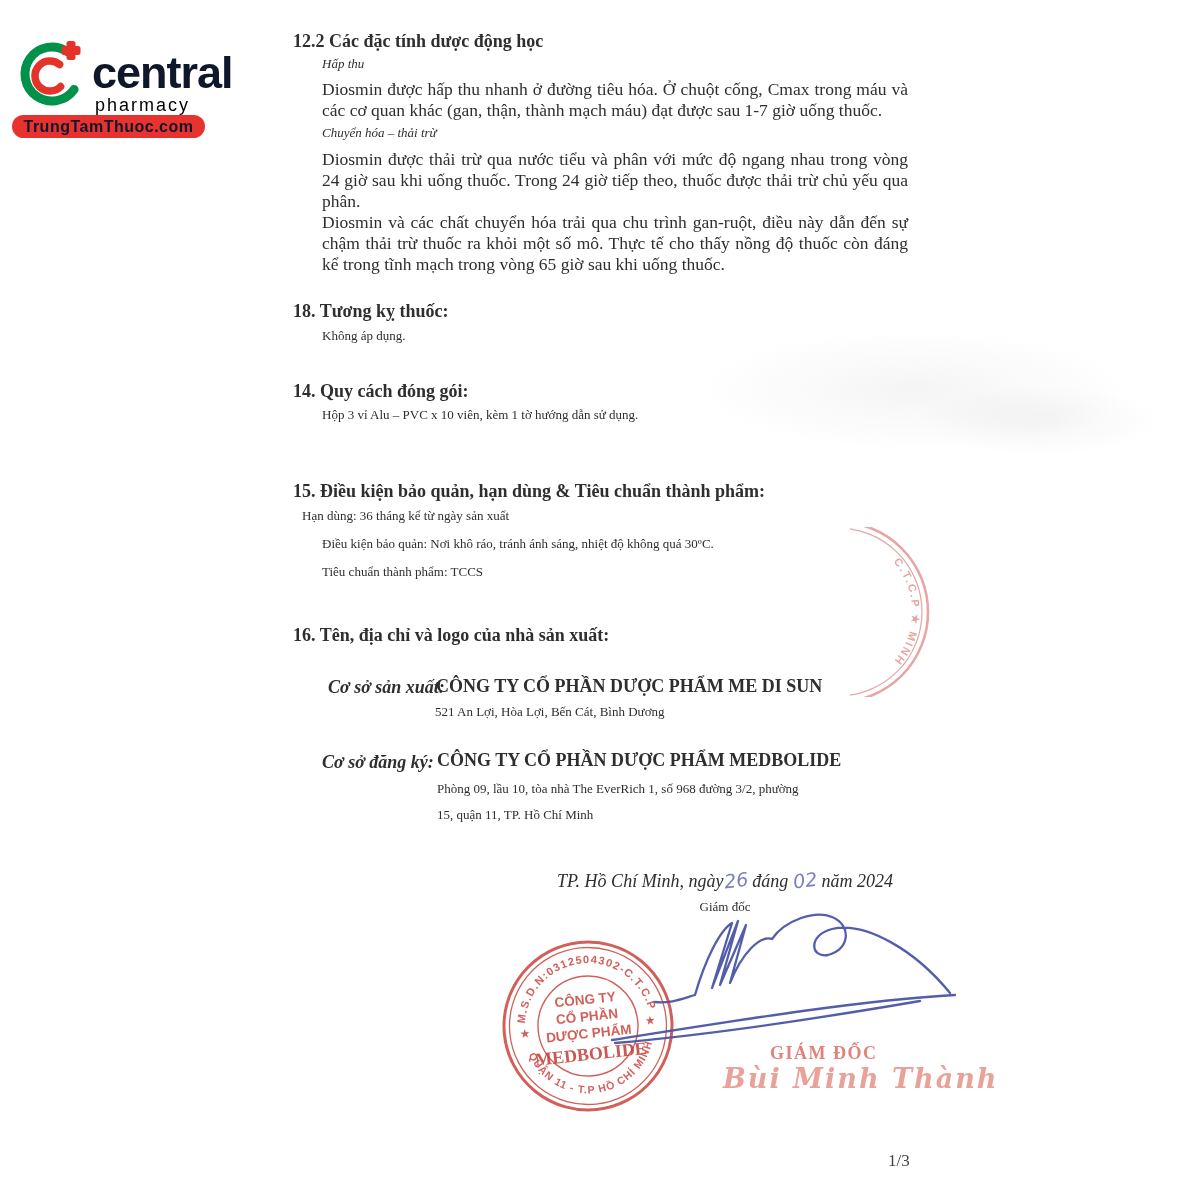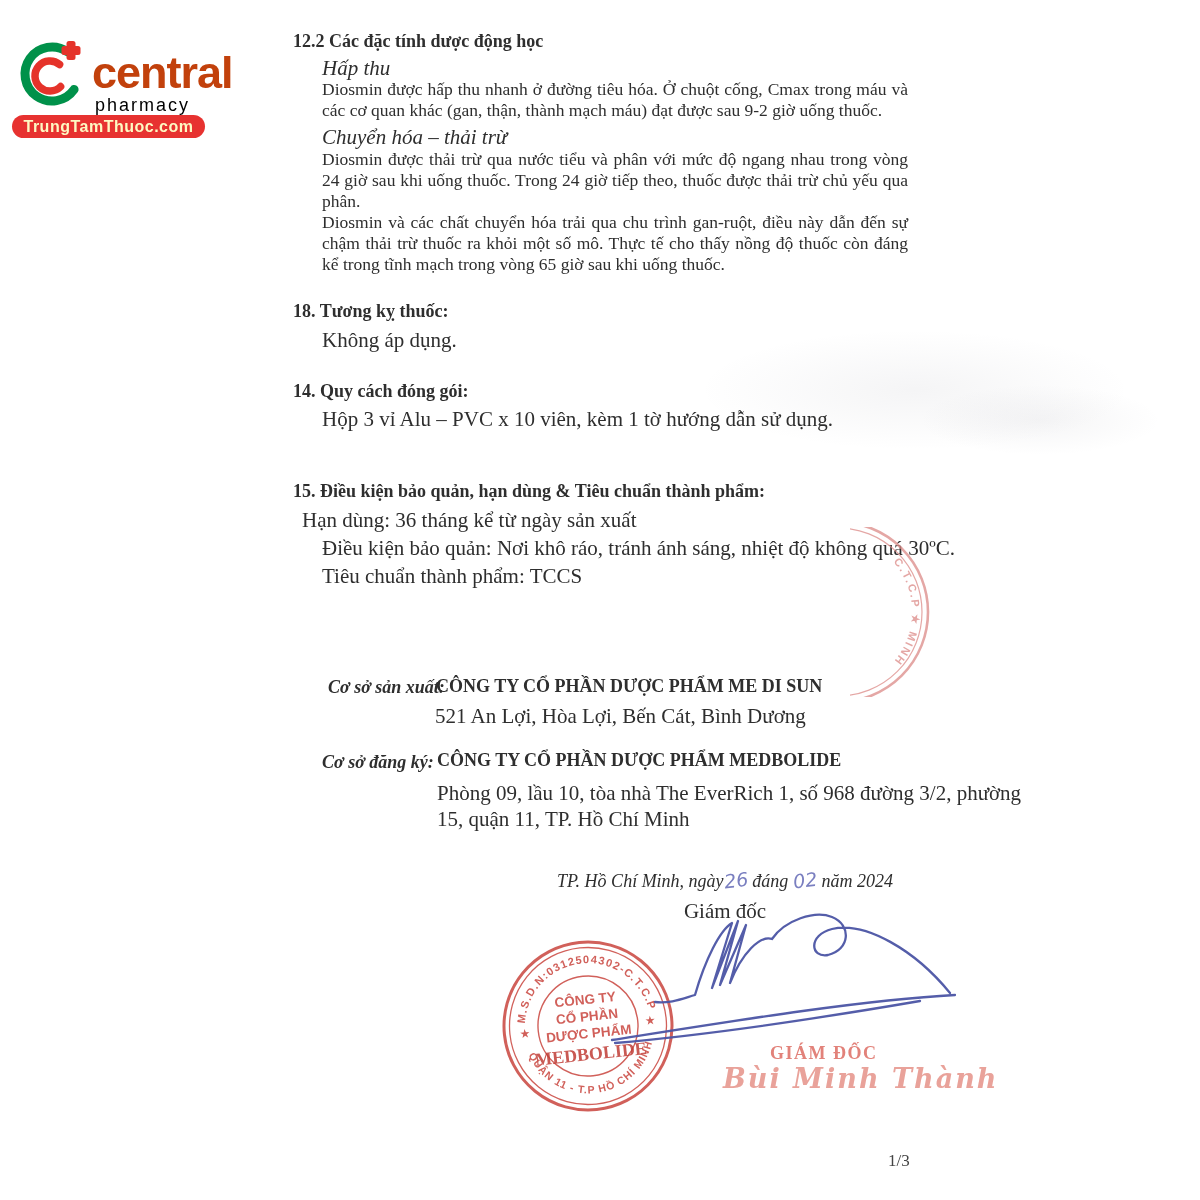--- a/index.html
+++ b/index.html
@@ -3,29 +3,29 @@
 <meta charset="utf-8">
 <style>
   html,body{margin:0;padding:0;background:#ffffff;}
   .page{
     position:relative;width:1200px;height:1200px;background:#ffffff;
     font-family:"Liberation Serif",serif;color:#2e2e2e;overflow:hidden;
   }
   .abs{position:absolute;}
   
   .logo-brand{font-family:"Liberation Sans",sans-serif;font-weight:bold;
-    font-size:45px;color:#c2410c;letter-spacing:-1px;line-height:1;}
+    font-size:45px;color:#0f172a;letter-spacing:-1px;line-height:1;}
   .logo-sub{font-family:"Liberation Sans",sans-serif;font-weight:normal;
     font-size:18px;color:#000000;letter-spacing:2px;line-height:1;}
-  .logo-banner{background:#e73230;color:#fef9c3;font-family:"Liberation Sans",sans-serif;
+  .logo-banner{background:#e73230;color:#0f172a;font-family:"Liberation Sans",sans-serif;
     font-weight:bold;font-size:16px;border-radius:12px;width:193px;height:23px;
     display:flex;align-items:center;justify-content:center;letter-spacing:.5px;}
   
   .h{font-weight:bold;font-size:18px;}
-  .t{font-size:21px;}
+  .t{font-size:13px;}
   .it{font-style:italic;}
   .para{width:586px;text-align:justify;line-height:21px;font-size:17.5px;}
   .caps{font-weight:bold;font-size:18px;}
   .lbl{font-weight:bold;font-style:italic;font-size:18px;margin-left:12px;}
   .hand{font-family:"DejaVu Sans",sans-serif;font-style:italic;color:#7a7fc0;
     font-size:19px;display:inline-block;transform:rotate(-7deg);}
   .datefmt{font-style:italic;font-size:18px;white-space:nowrap;}
   .red-title{font-family:"Liberation Serif",serif;font-weight:bold;font-size:18px;
     color:#e2827a;letter-spacing:1.5px;}
   .red-name{font-family:"DejaVu Serif",serif;font-weight:bold;font-style:italic;
@@ -50,36 +50,37 @@
     <div class="logo-brand abs" style="left:80px;top:16px;">central</div>
     <div class="logo-sub abs" style="left:83px;top:62px;">pharmacy</div>
     <div class="logo-banner abs" style="left:0;top:81px;">TrungTamThuoc.com</div>
   </div>
 
   <div class="bleed" style="left:700px;top:330px;width:430px;height:120px;"></div>
   <div class="bleed" style="left:920px;top:385px;width:240px;height:70px;"></div>
 
   <div class="abs h" style="left:293px;top:31px;">12.2 Các đặc tính dược động học</div>
   <div class="abs t it" style="left:322px;top:56px;">Hấp thu</div>
-  <div class="abs para" style="left:322px;top:79px;">Diosmin được hấp thu nhanh ở đường tiêu hóa. Ở chuột cống, Cmax trong máu và các cơ quan khác (gan, thận, thành mạch máu) đạt được sau 9-2 giờ uống thuốc.</div>
+  <div class="abs para" style="left:322px;top:79px;">Diosmin được hấp thu nhanh ở đường tiêu hóa. Ở chuột cống, Cmax trong máu và các cơ quan khác (gan, thận, thành mạch máu) đạt được sau 1-7 giờ uống thuốc.</div>
   <div class="abs t it" style="left:322px;top:125px;">Chuyển hóa – thải trừ</div>
   <div class="abs para" style="left:322px;top:149px;">Diosmin được thải trừ qua nước tiểu và phân với mức độ ngang nhau trong vòng 24 giờ sau khi uống thuốc. Trong 24 giờ tiếp theo, thuốc được thải trừ chủ yếu qua phân.</div>
   <div class="abs para" style="left:322px;top:212px;">Diosmin và các chất chuyển hóa trải qua chu trình gan-ruột, điều này dẫn đến sự chậm thải trừ thuốc ra khỏi một số mô. Thực tế cho thấy nồng độ thuốc còn đáng kể trong tĩnh mạch trong vòng 65 giờ sau khi uống thuốc.</div>
 
   <div class="abs h" style="left:293px;top:301px;">18. Tương kỵ thuốc:</div>
   <div class="abs t" style="left:322px;top:328px;">Không áp dụng.</div>
 
   <div class="abs h" style="left:293px;top:381px;">14. Quy cách đóng gói:</div>
   <div class="abs t" style="left:322px;top:407px;">Hộp 3 vỉ Alu – PVC x 10 viên, kèm 1 tờ hướng dẫn sử dụng.</div>
 
   <div class="abs h" style="left:293px;top:481px;">15. Điều kiện bảo quản, hạn dùng &amp; Tiêu chuẩn thành phẩm:</div>
   <div class="abs t" style="left:302px;top:508px;">Hạn dùng: 36 tháng kể từ ngày sản xuất</div>
   <div class="abs t" style="left:322px;top:536px;">Điều kiện bảo quản: Nơi khô ráo, tránh ánh sáng, nhiệt độ không quá 30ºC.</div>
   <div class="abs t" style="left:322px;top:564px;">Tiêu chuẩn thành phẩm: TCCS</div>
 
+  <div class="abs h" style="left:293px;top:625px;">16. Tên, địa chỉ và logo của nhà sản xuất:</div>
   <div class="abs lbl" style="left:316px;top:677px;">Cơ sở sản xuất:</div>
   <div class="abs caps" style="left:436px;top:676px;">CÔNG TY CỔ PHẦN DƯỢC PHẨM ME DI SUN</div>
   <div class="abs t" style="left:435px;top:704px;">521 An Lợi, Hòa Lợi, Bến Cát, Bình Dương</div>
   <div class="abs lbl" style="left:310px;top:752px;">Cơ sở đăng ký:</div>
   <div class="abs caps" style="left:437px;top:750px;">CÔNG TY CỔ PHẦN DƯỢC PHẨM MEDBOLIDE</div>
   <div class="abs t" style="left:437px;top:781px;">Phòng 09, lầu 10, tòa nhà The EverRich 1, số 968 đường 3/2, phường</div>
   <div class="abs t" style="left:437px;top:807px;">15, quận 11, TP. Hồ Chí Minh</div>
 
   <div class="abs datefmt" style="right:307px;top:869px;">
     <span>TP. Hồ Chí Minh, ngày</span><span class="hand">26</span>

